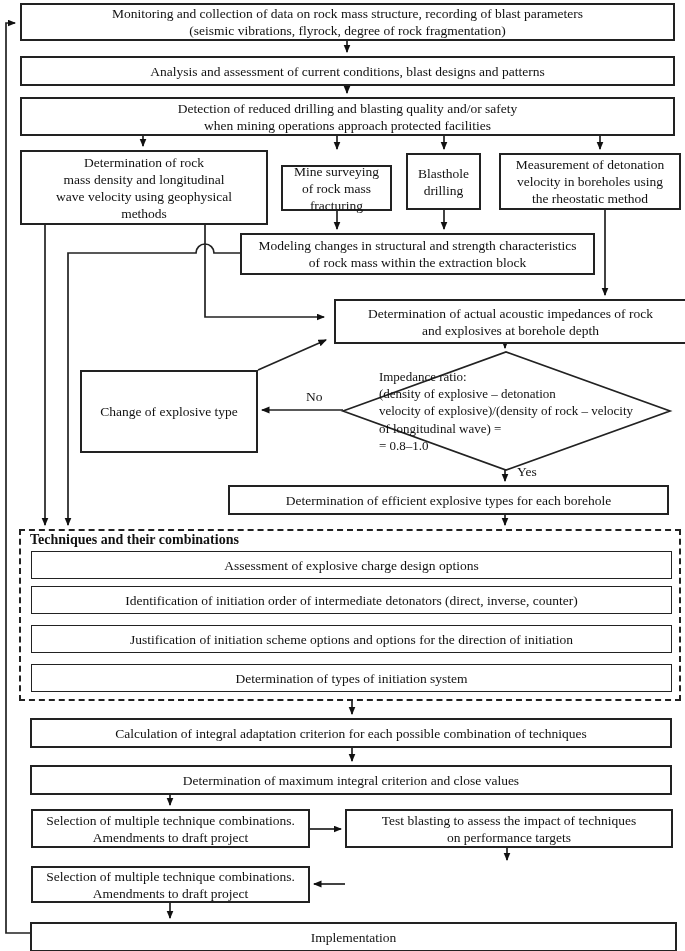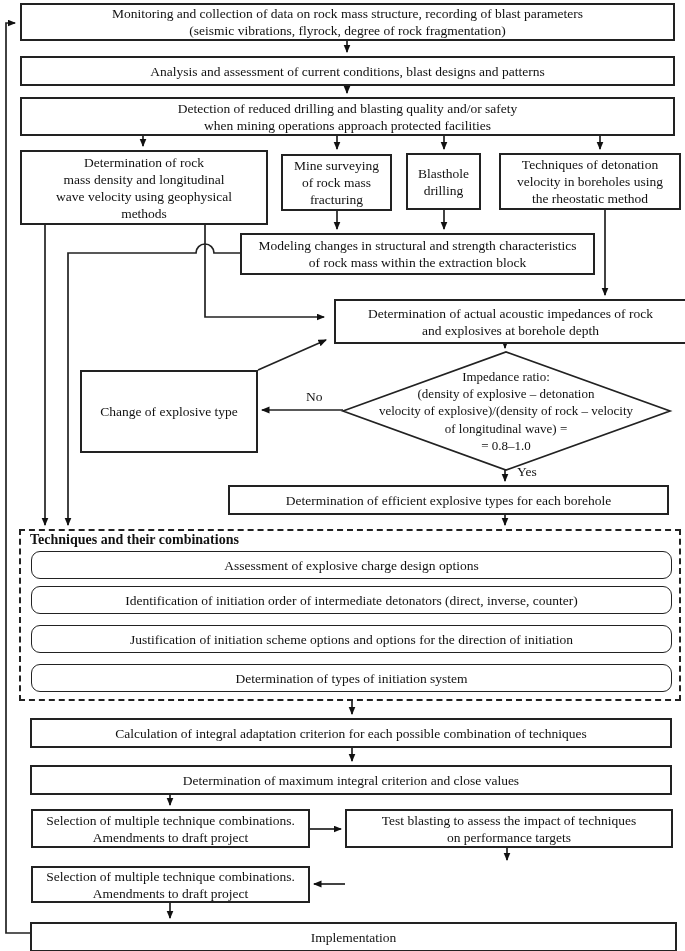--- a/index.html
+++ b/index.html
@@ -9,35 +9,35 @@
     color:#111;
   }
   #connectors { position:absolute; left:0; top:0; z-index:1; }
   .box {
     position:absolute; z-index:2; box-sizing:border-box;
     border:2px solid #222; background:#fff;
     display:flex; align-items:center; justify-content:center;
     text-align:center; font-size:13.5px; line-height:1.26;
     white-space:pre-line; padding:13px 4px;
   }
-  .thin { border-width:1.5px;border-radius:9px; }
+  .thin { border-width:1.5px; }
   .dashed-group {
     position:absolute; z-index:1; box-sizing:border-box;
     border:2px dashed #222; background:transparent;
   }
   .group-title {
     position:absolute; z-index:2; font-weight:bold; font-size:14px;
     white-space:nowrap;
   }
   .free-label {
     position:absolute; z-index:3; font-size:13.5px; white-space:nowrap;
   }
   .diamond-text {
     position:absolute; z-index:2; display:flex; align-items:center; justify-content:center;
-    text-align:center; font-size:13px; line-height:1.32; white-space:pre-line;
+    text-align:left; font-size:13px; line-height:1.32; white-space:pre-line;
   }
 </style>
 </head>
 <body>
 
 <div id="stage">
 
   <svg id="connectors" width="685" height="951" viewBox="0 0 685 951">
     <defs>
       <marker id="ah" markerWidth="9" markerHeight="8" refX="7.5" refY="3.5" orient="auto" markerUnits="userSpaceOnUse">
@@ -99,28 +99,28 @@
   <div class="box" style="left:20px;top:56px;width:655px;height:28px"><span>Analysis and assessment of current conditions, blast designs and patterns</span></div>
 
   <div class="box" style="left:20px;top:97px;width:655px;height:39px"><span>Detection of reduced drilling and blasting quality and/or safety
 when mining operations approach protected facilities</span></div>
 
   <div class="box" style="left:20px;top:150px;width:248px;height:75px"><span>Determination of rock
 mass density and longitudinal
 wave velocity using geophysical
 methods</span></div>
 
-  <div class="box" style="left:281px;top:154px;width:111px;height:57px"><span>Mine surveying
+  <div class="box" style="left:281px;top:165px;width:111px;height:46px"><span>Mine surveying
 of rock mass
 fracturing</span></div>
 
   <div class="box" style="left:406px;top:153px;width:75px;height:57px"><span>Blasthole
 drilling</span></div>
 
-  <div class="box" style="left:499px;top:153px;width:182px;height:57px"><span>Techniques of detonation
+  <div class="box" style="left:499px;top:153px;width:182px;height:57px"><span>Measurement of detonation
 velocity in boreholes using
 the rheostatic method</span></div>
 
   <div class="box" style="left:240px;top:233px;width:355px;height:42px"><span>Modeling changes in structural and strength characteristics
 of rock mass within the extraction block</span></div>
 
   <div class="box" style="left:334px;top:299px;width:353px;height:45px"><span>Determination of actual acoustic impedances of rock
 and explosives at borehole depth</span></div>
 
   <div class="diamond-text" style="left:346px;top:358px;width:320px;height:106px"><span>Impedance ratio:

